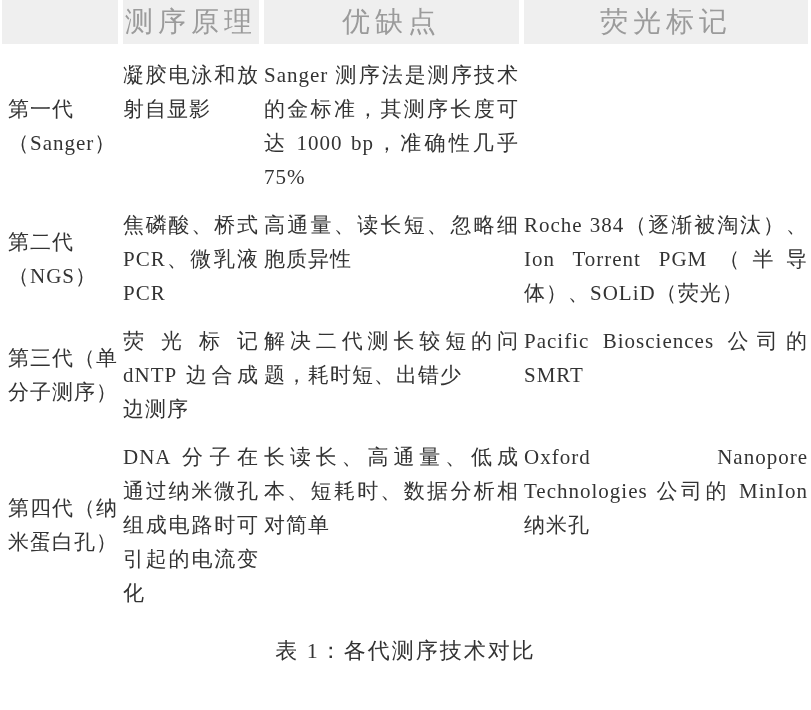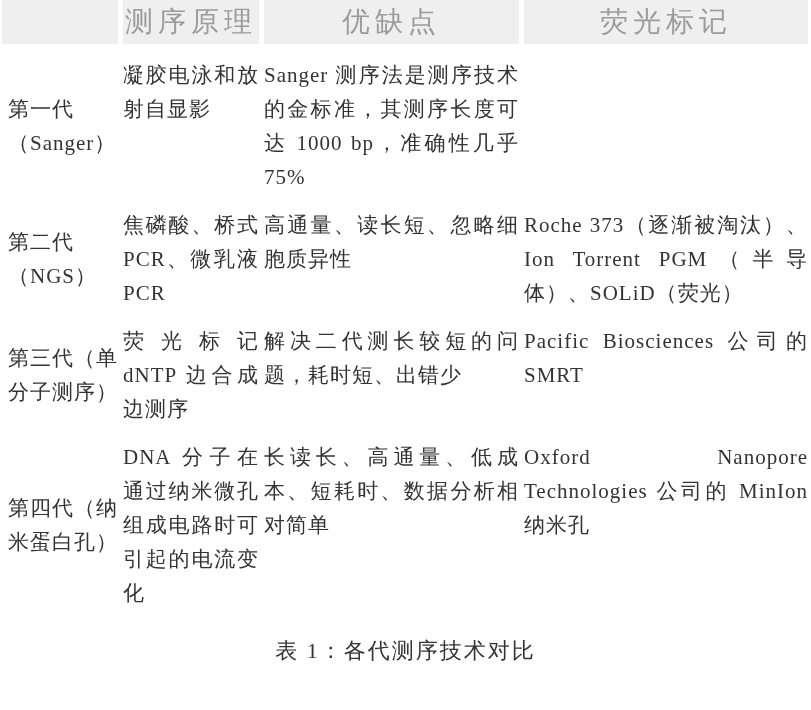--- a/index.html
+++ b/index.html
@@ -86,21 +86,21 @@
       <tr>
         <td class="gen">第一代（Sanger）</td>
         <td>凝胶电泳和放射自显影</td>
         <td>Sanger 测序法是测序技术的金标准，其测序长度可达 1000 bp，准确性几乎 75%</td>
         <td></td>
       </tr>
       <tr>
         <td class="gen">第二代（NGS）</td>
         <td>焦磷酸、桥式 PCR、微乳液 PCR</td>
         <td>高通量、读长短、忽略细胞质异性</td>
-        <td>Roche 373（逐渐被淘汰）、Ion Torrent PGM（半导体）、SOLiD（荧光）</td>
+        <td>Roche 384（逐渐被淘汰）、Ion Torrent PGM（半导体）、SOLiD（荧光）</td>
       </tr>
       <tr>
         <td class="gen">第三代（单分子测序）</td>
         <td>荧光标记 dNTP 边合成边测序</td>
         <td>解决二代测长较短的问题，耗时短、出错少</td>
         <td>Pacific Biosciences 公司的 SMRT</td>
       </tr>
       <tr>
         <td class="gen">第四代（纳米蛋白孔）</td>
         <td>DNA 分子在通过纳米微孔组成电路时可引起的电流变化</td>

